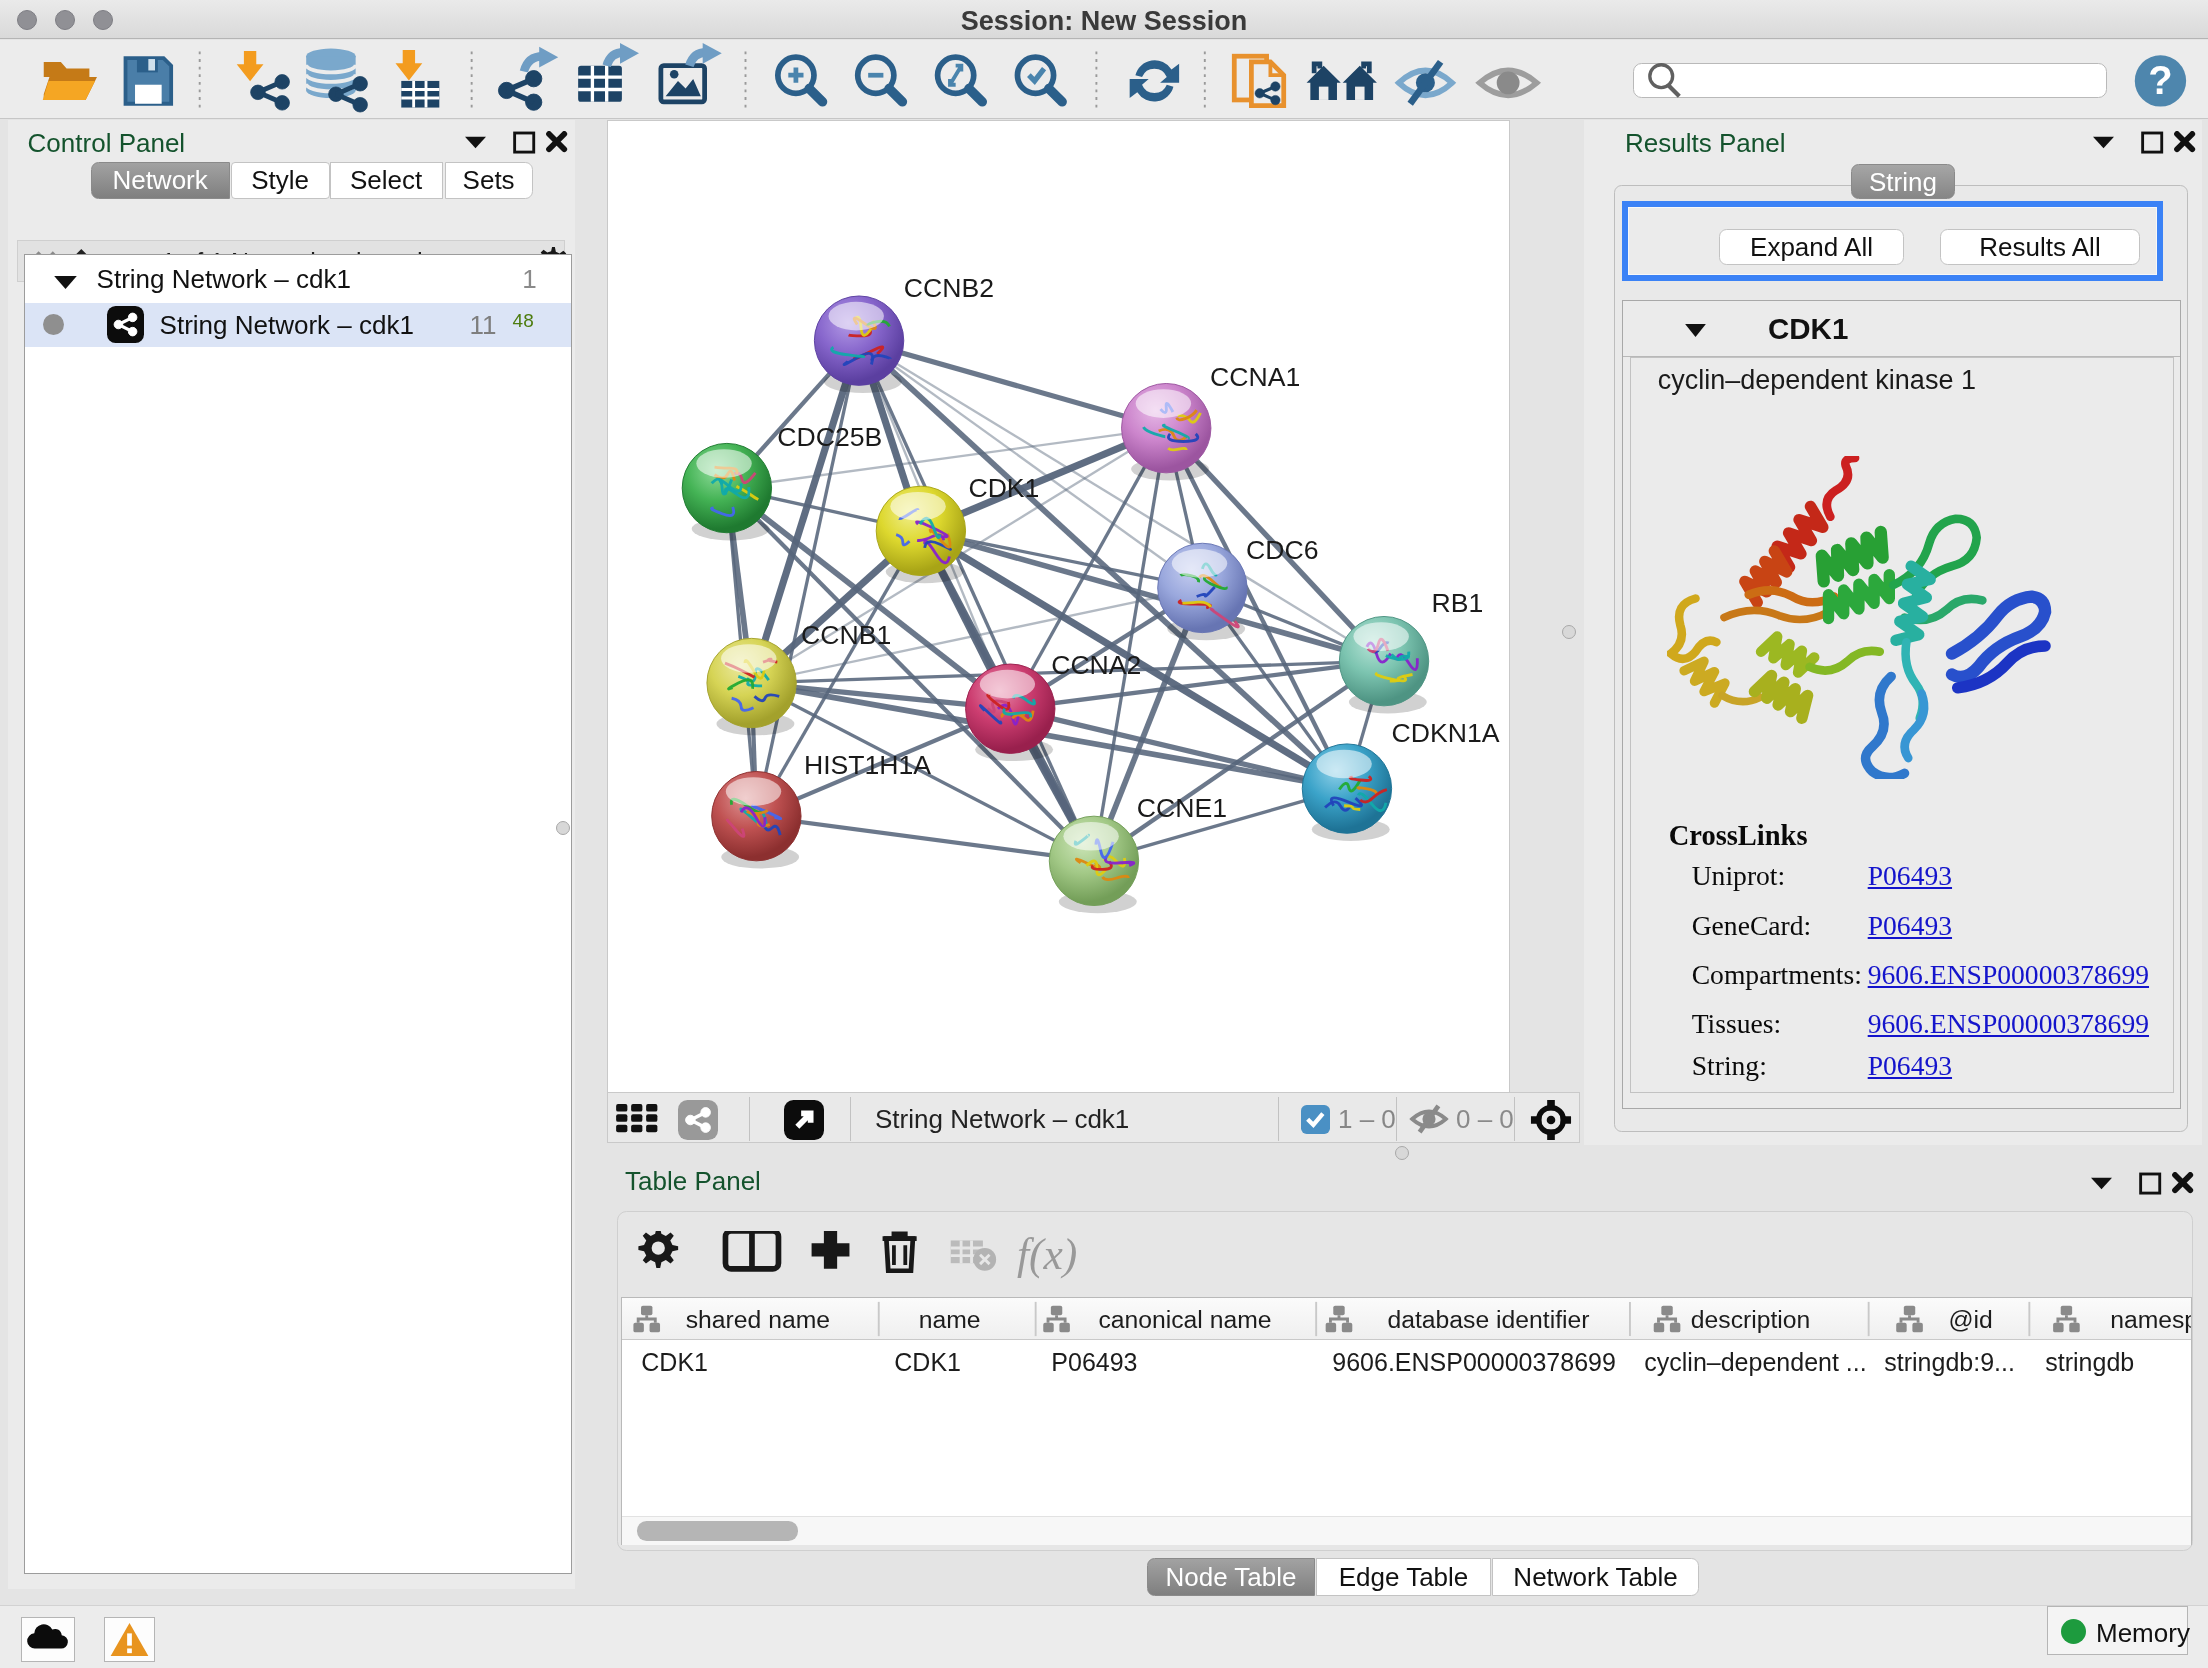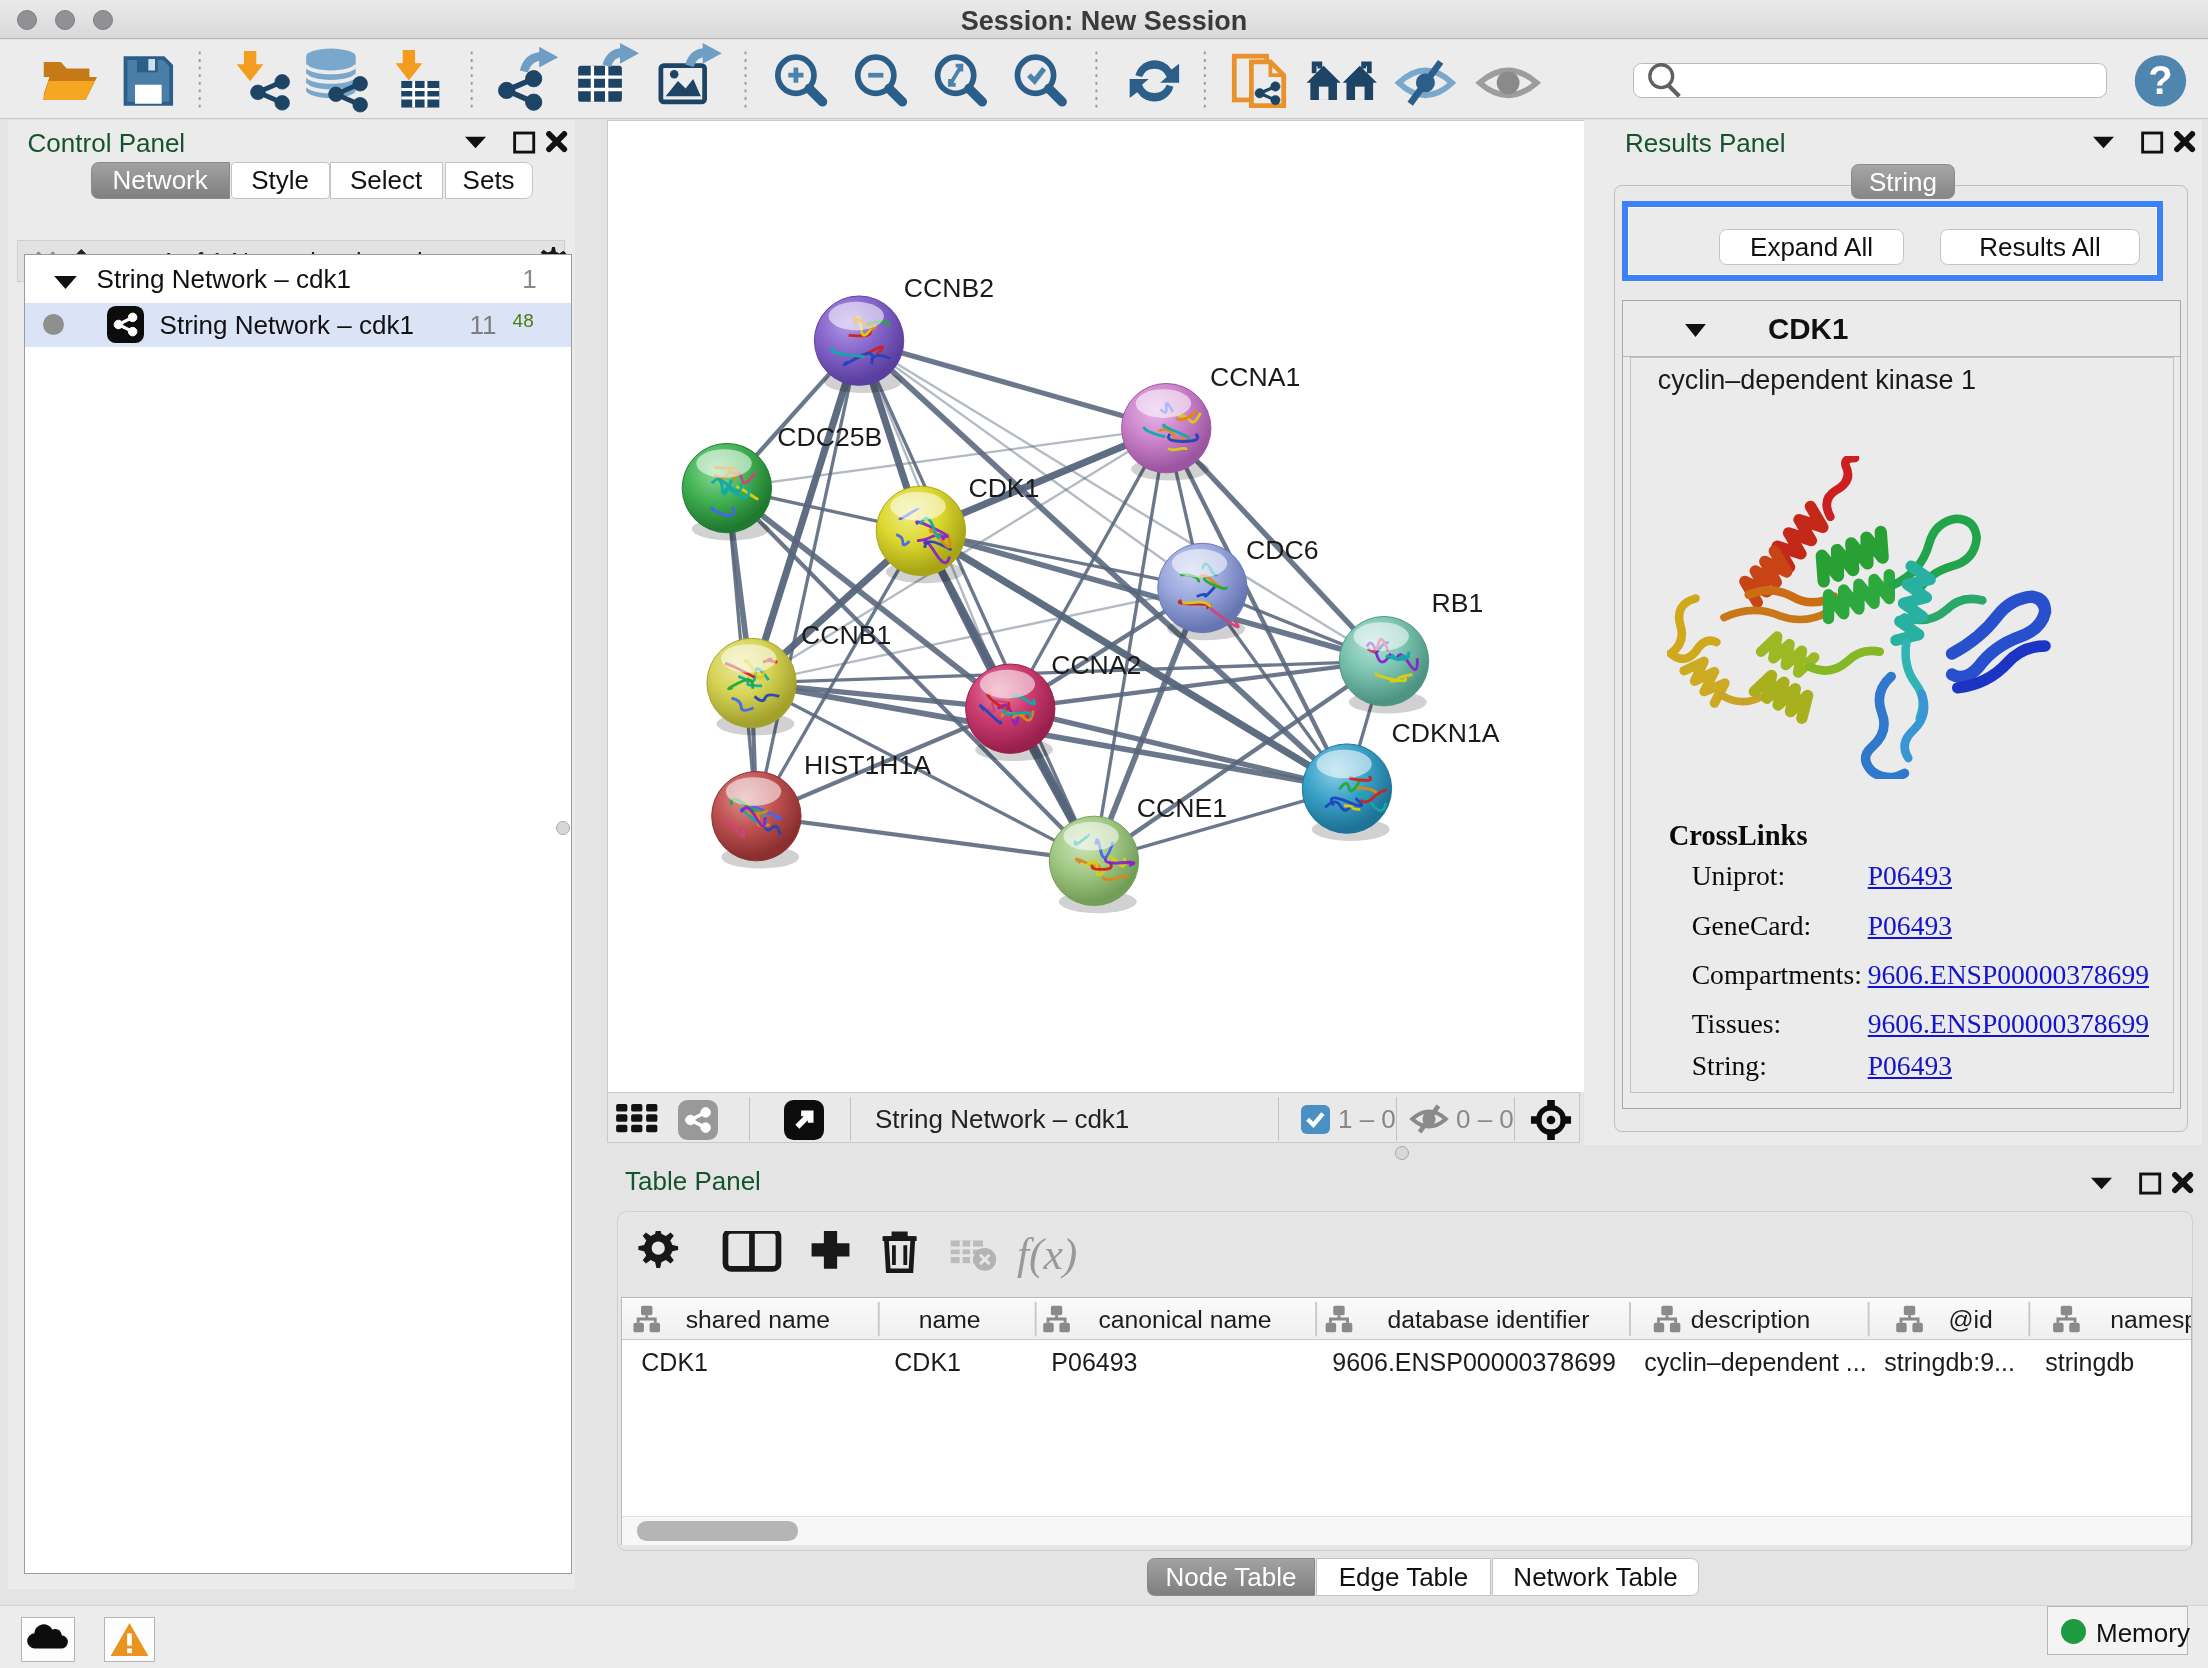--- a/index.html
+++ b/index.html
@@ -9,21 +9,21 @@
 #titlebar { left:0; top:0; width:2208px; height:39px;
   background:linear-gradient(#eaeaea,#d9d9d9); border-bottom:1px solid #b4b4b4; }
 .tl { position:absolute; top:9.5px; width:20px; height:20px; border-radius:50%; background:#909095; border:1px solid #7e7e84;}
 #title-text { position:absolute; top:5.7px; left:0; width:2208px; text-align:center;
   font-size:27px; font-weight:600; color:#3a3a3a; }
 #toolbar { left:0; top:40px; width:2208px; height:79px; background:#ececec; border-bottom:1px solid #c6c6c6; }
 #searchbox { position:absolute; left:1633px; top:23px; width:474px; height:35px; background:#fff;
   border:1.9px solid #b9b9b9; border-radius:8.6px; }
 
 #controlpanel { left:7.6px; top:120px; width:567px; height:1469px; background:#ebebeb; }
-#netcanvas { left:607px; top:120px; width:1008px; height:972px; background:#ffffff; border:1px solid #c9c9c9; border-bottom:none;}
+#netcanvas { left:607px; top:120px; width:903px; height:972px; background:#ffffff; border:1px solid #c9c9c9; border-bottom:none;}
 #nettoolbar { left:607px; top:1092px; width:973px; height:51px; background:#e9e9e9; border:1px solid #c9c9c9; }
 #resultspanel { left:1584px; top:120px; width:618px; height:1025px; background:#ebebeb; }
 #tablepanel { left:607px; top:1162px; width:1594px; height:399px; }
 #statusbar { left:0; top:1605px; width:2208px; height:63px; background:#ececec; border-top:1.9px solid #d2d2d2; }
 .paneltitle { font-size:26px; color:#14532d; }
 .wbtn { position:absolute; background:#ffffff; border:1px solid #c3c3c3; border-radius:7.6px;
   text-align:center; font-size:26px; color:#111;margin-left:20px; }
 .graytab { background:linear-gradient(#a6a6a6,#868686); color:#fff; border:1px solid #8a8a8a; }
 .serif { font-family:"Liberation Serif", serif; }
 a.link { color:#1414cc; text-decoration:underline; }

